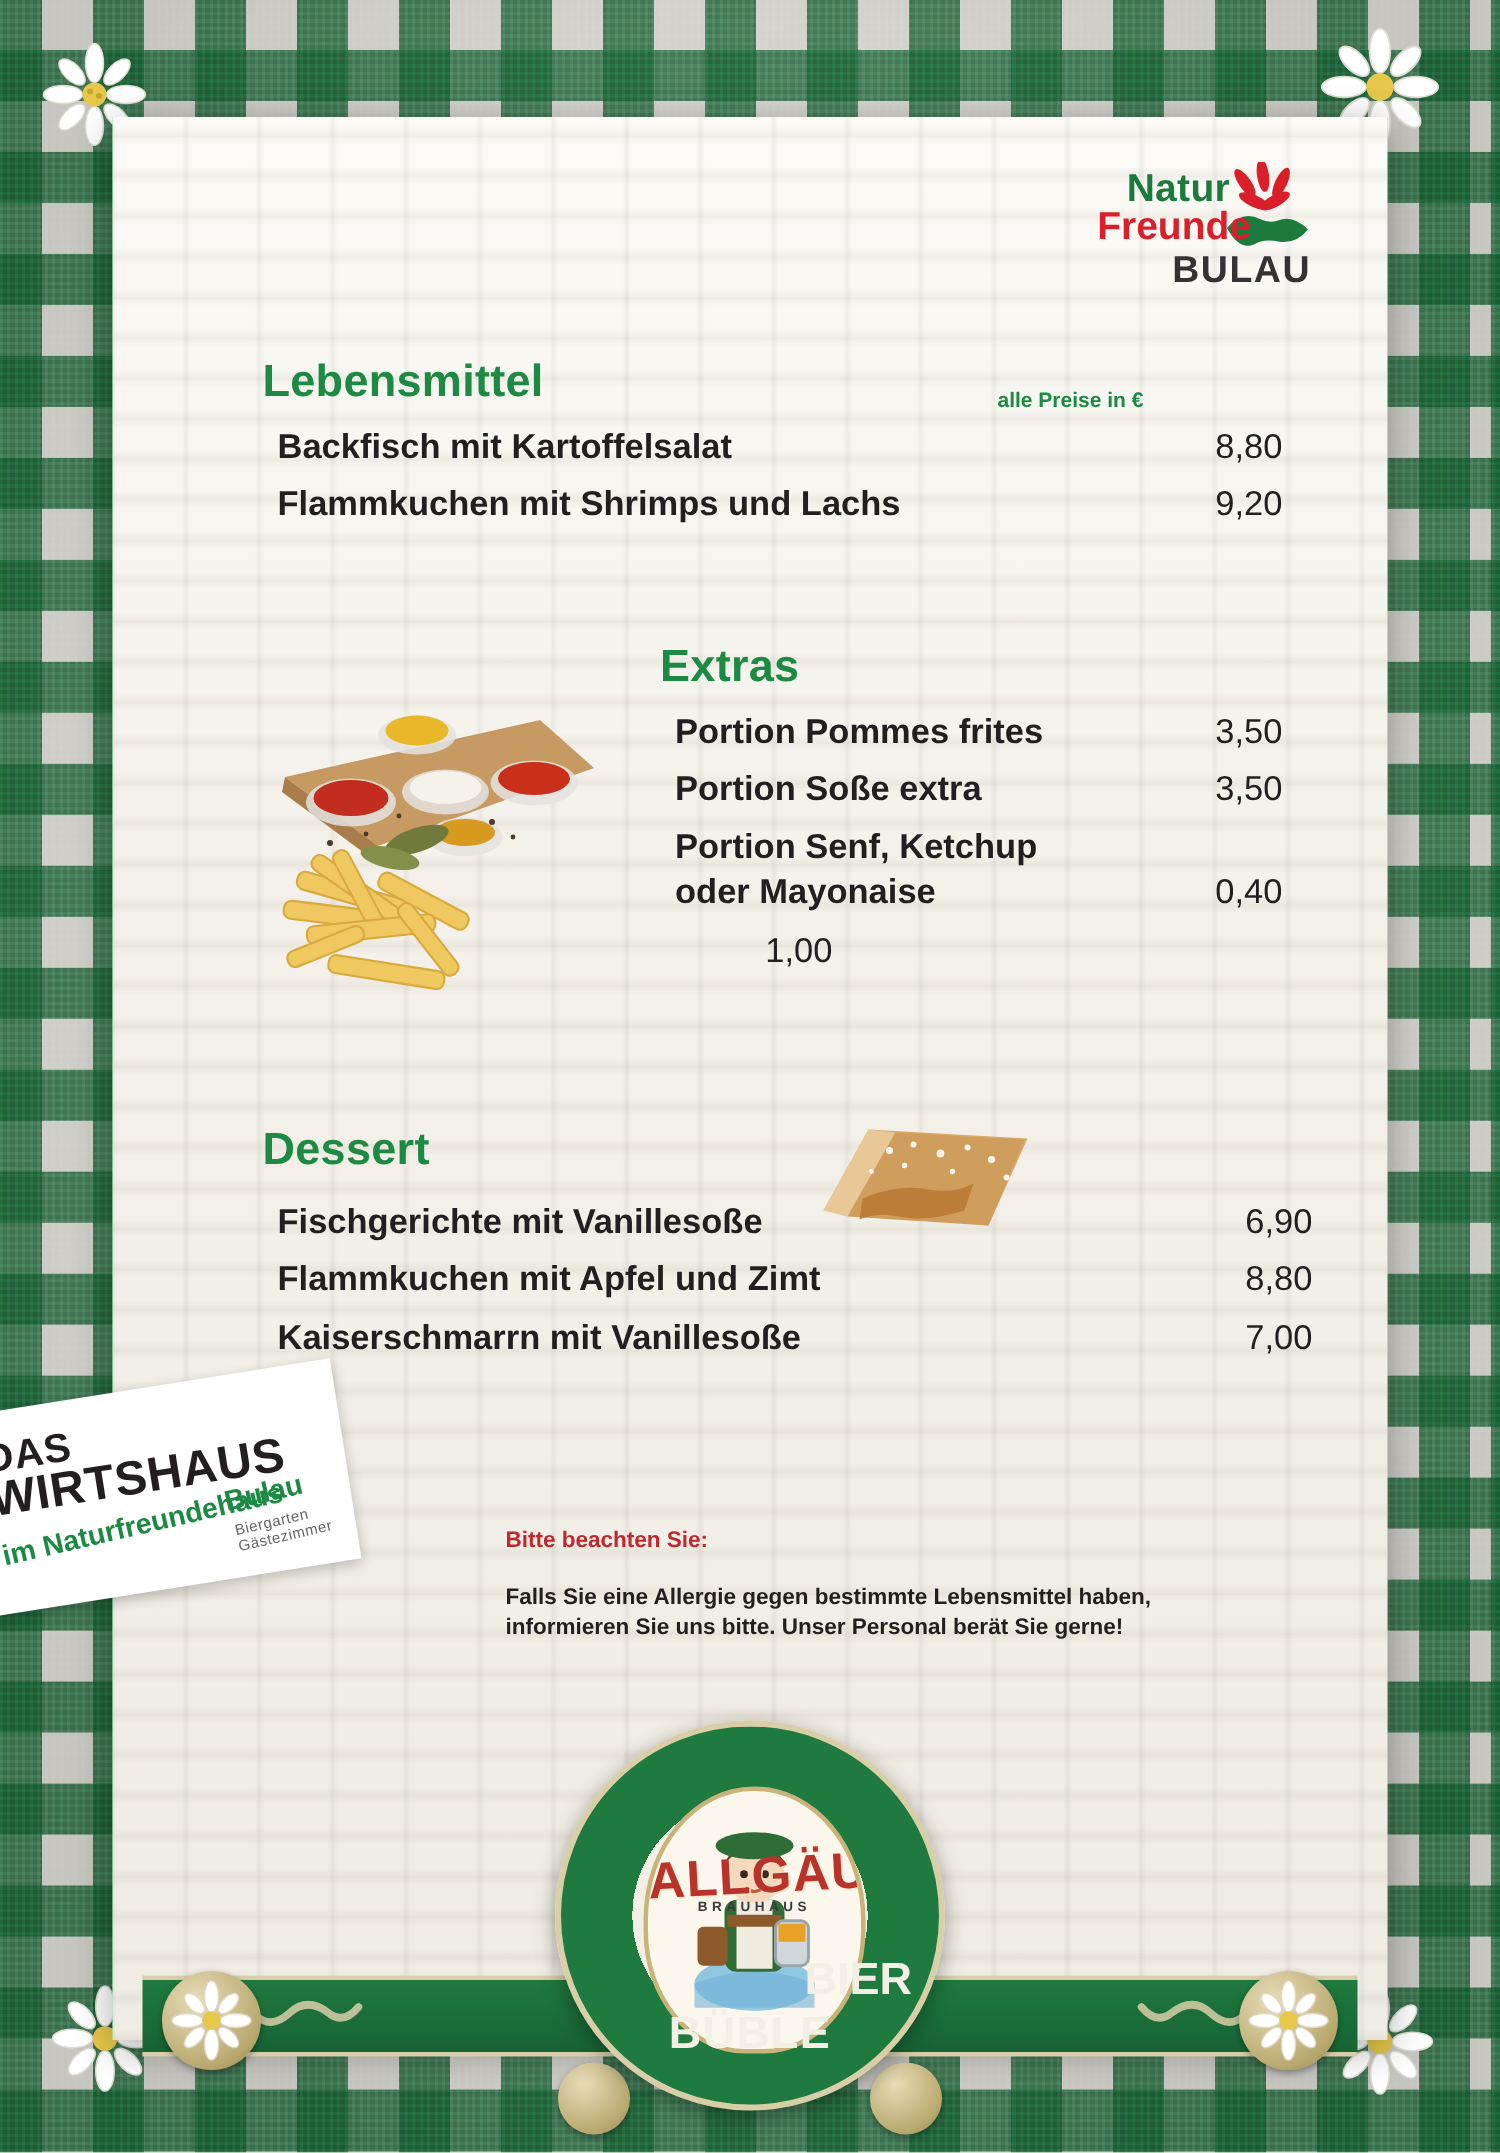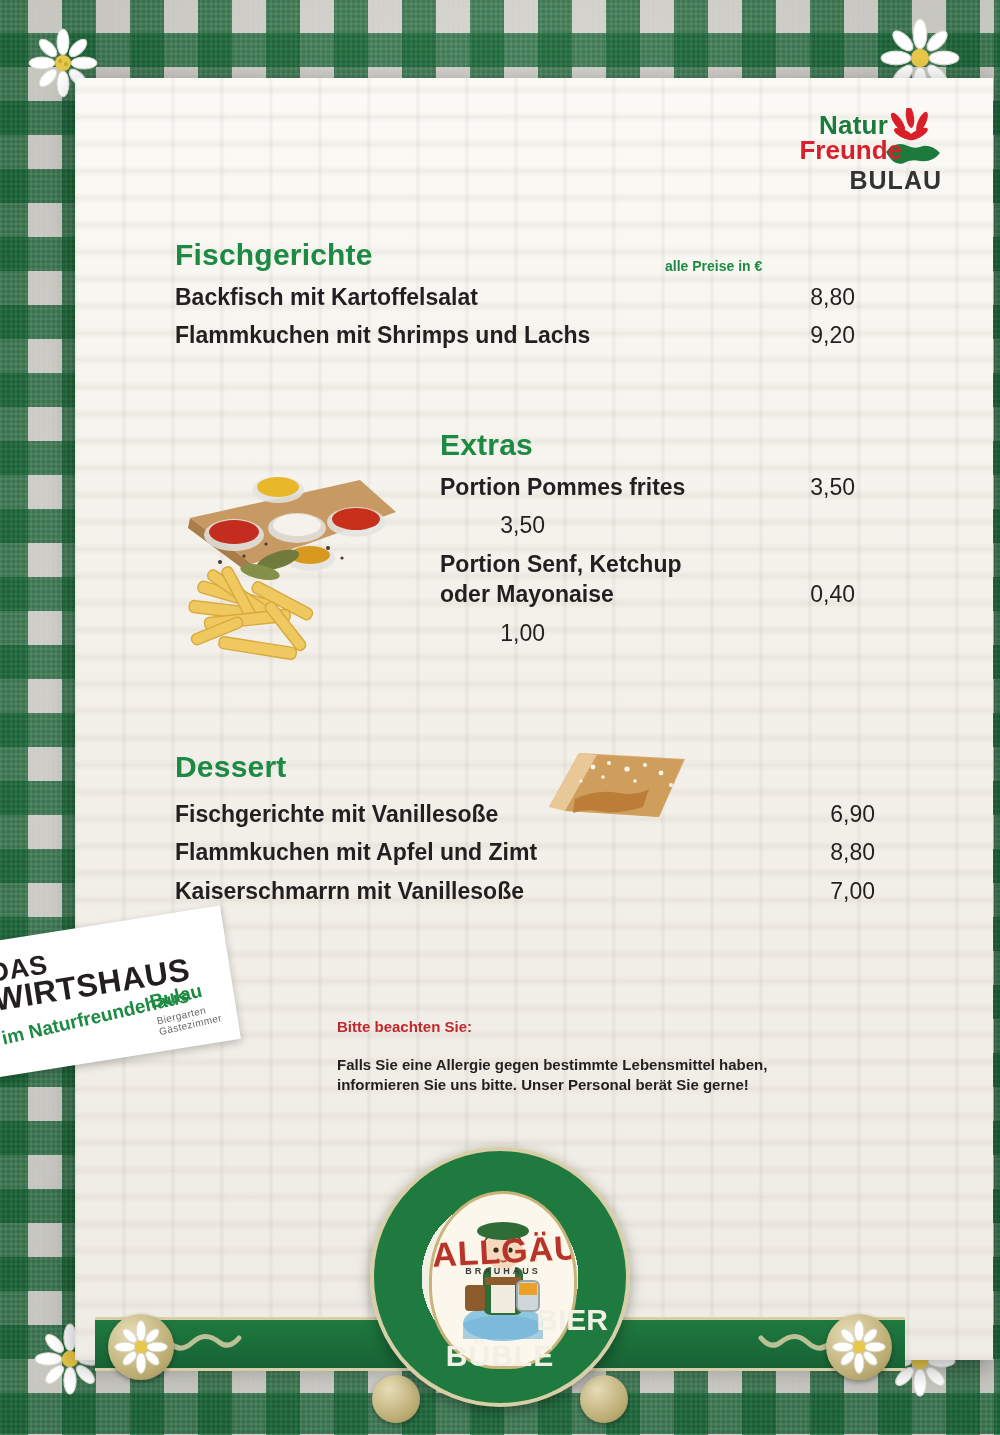--- a/index.html
+++ b/index.html
@@ -34,21 +34,21 @@
     background:radial-gradient(ellipse at 50% 45%, rgba(255,255,255,0.12) 0%, rgba(0,0,0,0.18) 80%);
     pointer-events:none;
   }
 
   
   .edelweiss{position:absolute;pointer-events:none;}
   .edelweiss svg{display:block;}
 
   
   .card{
-    position:absolute;left:75px;top:78px;width:918px;height:1282px;
+    position:absolute;left:75px;top:78px;width:850px;height:1282px;
     background:#86efac;
     box-shadow:0 6px 26px rgba(0,0,0,0.35);
     overflow:hidden;
   }
   .card .wood{
     position:absolute;inset:0;
     background:
       repeating-linear-gradient(90deg,
         rgba(0,0,0,0.045) 0px, rgba(0,0,0,0.0) 3px, rgba(0,0,0,0.0) 46px, rgba(0,0,0,0.05) 49px),
       repeating-linear-gradient(0deg,
@@ -74,21 +74,21 @@
   .logo .star{position:absolute;right:8px;top:2px;}
   .logo .hands{position:absolute;right:4px;top:26px;}
 
   
   .section-title{
     color:#1c8a42;font-weight:bold;letter-spacing:.2px;
   }
   .allpreise{
     position:absolute;color:#1c8a42;font-size:14px;font-weight:bold;
   }
-  .menu-row{display:flex;align-items:flex-end;}
+  .menu-row{display:flex;align-items:flex-end;margin-left:10px;}
   .menu-name{
     color:#231f20;font-weight:bold;font-size:23px;line-height:1.28;
   }
   .menu-price{
     color:#231f20;font-weight:normal;font-size:23px;line-height:1.28;
     text-align:right;white-space:nowrap;
   }
 
   
   #fisch-title{position:absolute;left:100px;top:160px;font-size:30px;}
@@ -270,21 +270,21 @@
     <div class="hands">
       <svg width="62" height="34" viewBox="0 0 62 34">
         <path d="M4 20 q10 -12 22 -6 q6 3 12 1 q10 -4 20 6 q-8 10 -20 8 q-10 -2 -16 2 q-10 4 -18 -11z" fill="#1c7a3c"></path>
       </svg>
     </div>
     <div class="natur">Natur</div>
     <div class="freunde">Freunde</div>
     <div class="bulau">BULAU</div>
   </div>
 
-  <div class="section-title" id="fisch-title">Fischgerichte</div>
+  <div class="section-title" id="fisch-title">Lebensmittel</div>
   <div class="allpreise" id="fisch-preise">alle Preise in €</div>
 
   <div id="fisch-list">
     <div class="menu-row">
       <div class="menu-name">Backfisch mit Kartoffelsalat</div>
       <div class="menu-price">8,80</div>
     </div>
     <div class="menu-row">
       <div class="menu-name">Flammkuchen mit Shrimps und Lachs</div>
       <div class="menu-price">9,20</div>
@@ -335,20 +335,21 @@
     </svg>
   </div>
 
   <div class="section-title" id="extras-title">Extras</div>
   <div id="extras-list">
     <div class="menu-row">
       <div class="menu-name">Portion Pommes frites</div>
       <div class="menu-price">3,50</div>
     </div>
     <div class="menu-row">
+      <div class="menu-name">Portion Soße extra</div>
       <div class="menu-price">3,50</div>
     </div>
     <div class="menu-row two-line">
       <div class="menu-name">
         <div>Portion Senf, Ketchup</div>
         <div>oder Mayonaise</div>
       </div>
       <div class="menu-price">0,40</div>
     </div>
     <div class="menu-row">

